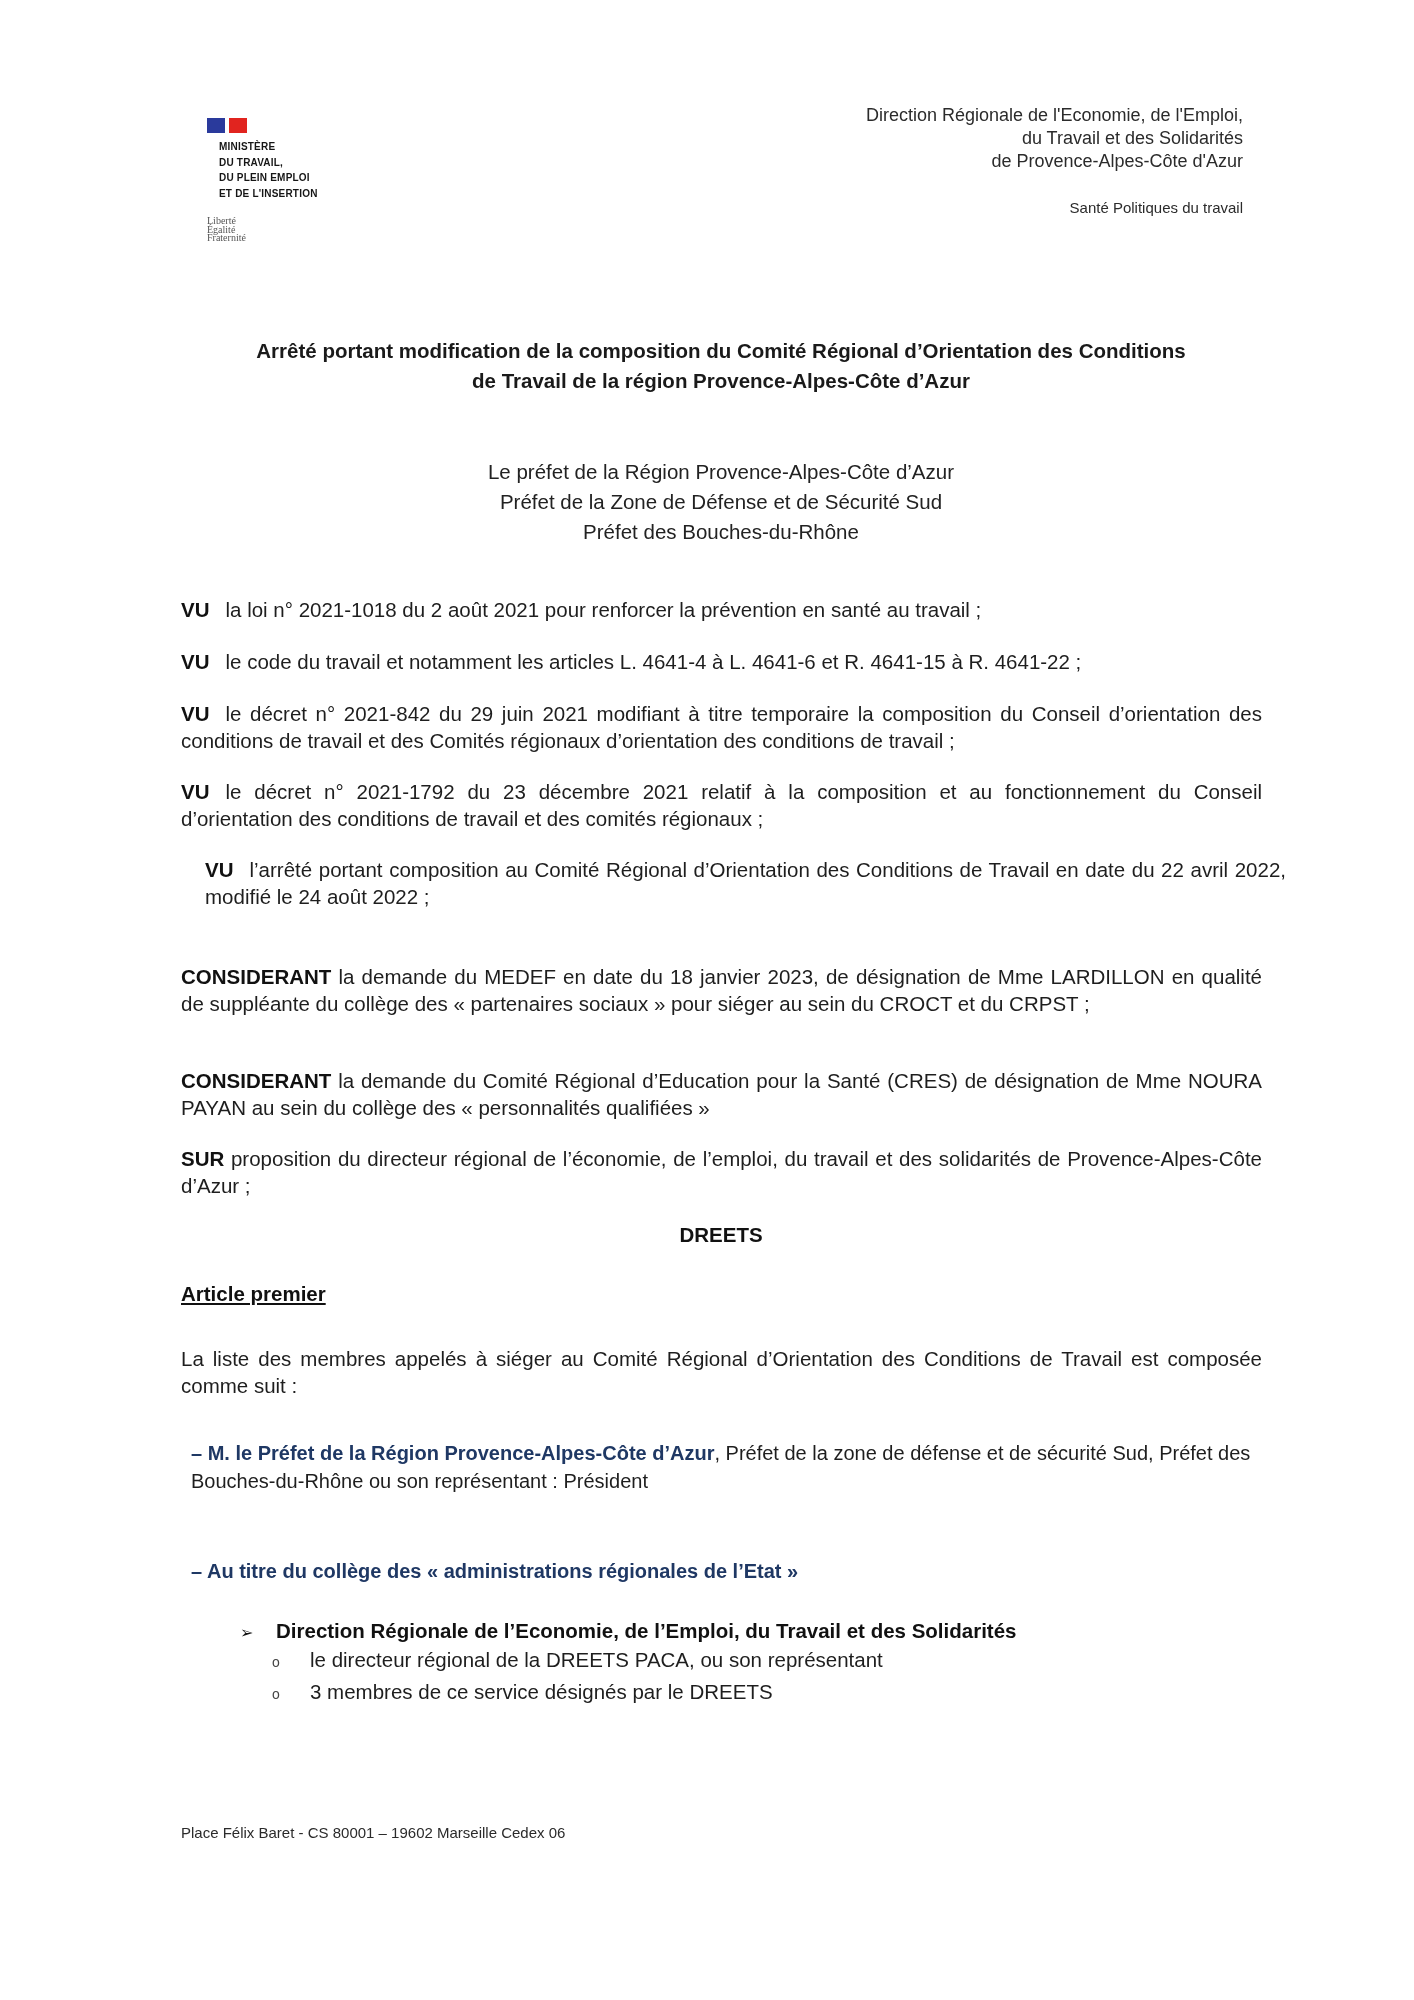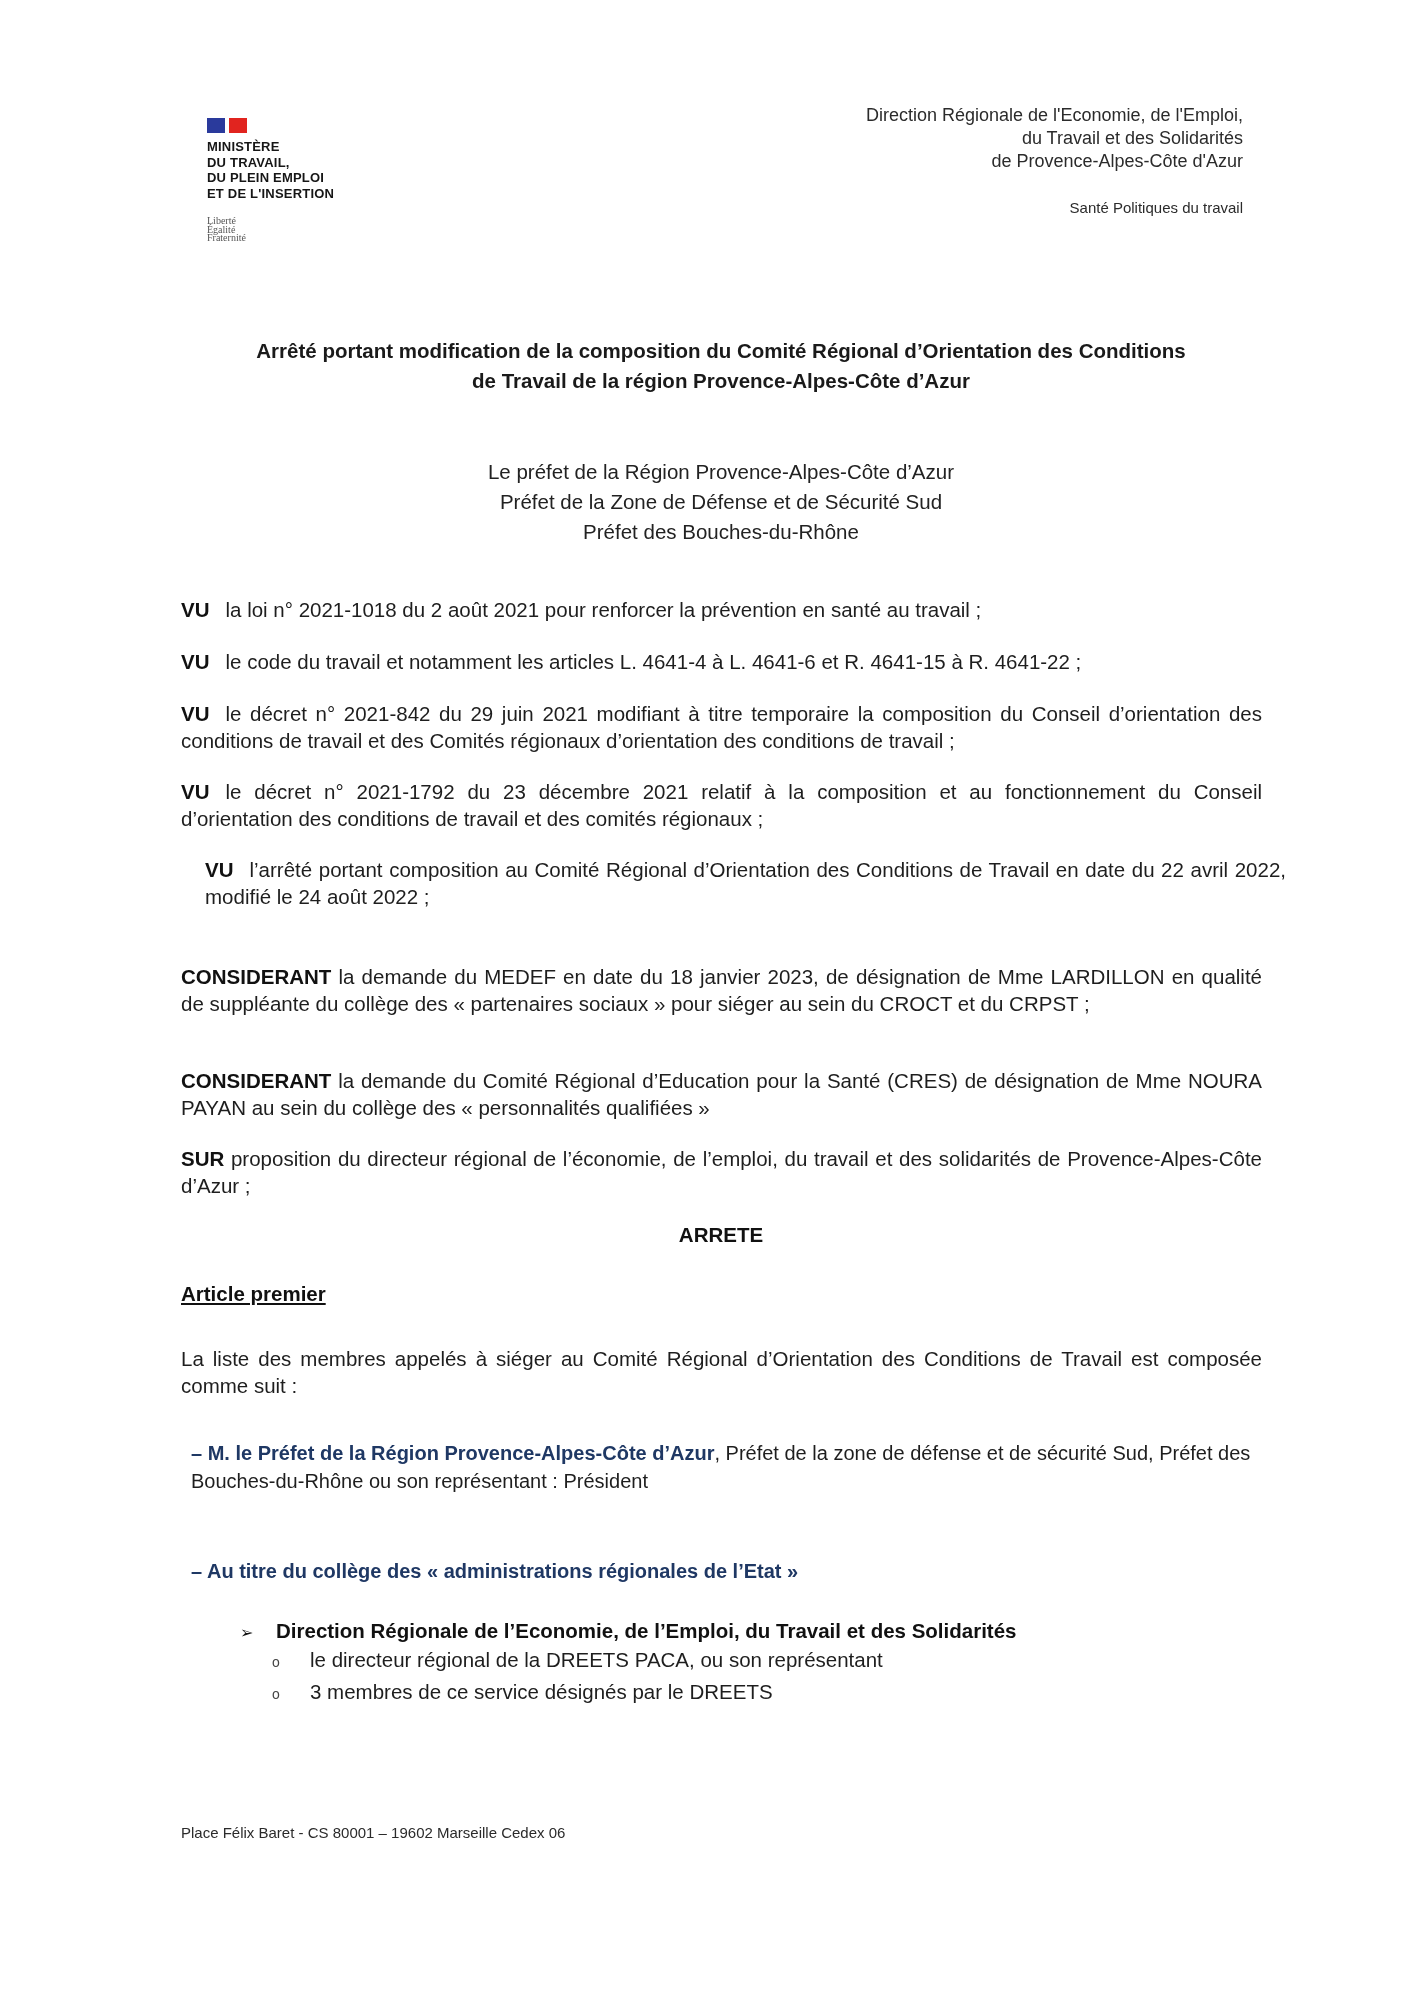--- a/index.html
+++ b/index.html
@@ -5,21 +5,21 @@
   html, body { margin: 0; padding: 0; background: #ffffff; }
   body { width: 1414px; height: 2000px; position: relative; overflow: hidden;
          font-family: "Liberation Sans", sans-serif; color: #1a1a1a; }
   .abs { position: absolute; }
 
   
   .logo { left: 207px; top: 118px; width: 170px; }
   .flag { display: flex; gap: 4px; width: 40px; height: 15px; margin-bottom: 6px; }
   .flag .blue { width: 18px; height: 15px; background: #2a3a9c; }
   .flag .red  { width: 18px; height: 15px; background: #e1241f; }
-  .logo-name { font-weight: bold; font-size: 13px; line-height: 15.5px; letter-spacing: 0.2px; color: #161616; }
+  .logo-name { font-weight: bold; font-size: 10px; line-height: 15.5px; letter-spacing: 0.2px; color: #161616; margin-left: 12px; }
   .logo-motto { font-family: "Liberation Serif", serif; font-size: 10px; line-height: 8.5px; color: #555; margin-top: 16px; }
 
   
   .hdr { right: 171px; top: 104px; text-align: right; font-size: 18px; line-height: 23px; color: #2b2b2b; }
   .pole { right: 171px; top: 199px; font-size: 15px; color: #2b2b2b; }
 
   
   .title { left: 181px; width: 1080px; top: 336px; text-align: center; font-weight: bold;
            font-size: 20.5px; line-height: 30px; color: #1a1a1a; }
 
@@ -101,21 +101,21 @@
   <b>CONSIDERANT</b> <span>la demande du MEDEF en date du 18 janvier 2023, de désignation de Mme LARDILLON en qualité de suppléante du collège des « partenaires sociaux » pour siéger au sein du CROCT et du CRPST ;</span>
 </div>
 <div class="abs para" style="top:1068px;">
   <b>CONSIDERANT</b> <span>la demande du Comité Régional d’Education pour la Santé (CRES) de désignation de Mme NOURA PAYAN au sein du collège des « personnalités qualifiées »</span>
 </div>
 
 <div class="abs para" style="top:1146px;">
   <b>SUR</b> <span>proposition du directeur régional de l’économie, de l’emploi, du travail et des solidarités de Provence-Alpes-Côte d’Azur ;</span>
 </div>
 
-<div class="abs arrete">ARRETE</div>
+<div class="abs arrete">DREETS</div>
 
 <div class="abs art">Article premier</div>
 <div class="abs para" style="top:1346px;">La liste des membres appelés à siéger au Comité Régional d’Orientation des Conditions de Travail est composée comme suit :</div>
 
 <div class="abs item" style="top:1439px;">
   <span class="blue-head">– M. le Préfet de la Région Provence-Alpes-Côte d’Azur</span><span>, Préfet de la zone de défense et de sécurité Sud, Préfet des Bouches-du-Rhône ou son représentant : Président</span>
 </div>
 
 <div class="abs item" style="top:1557px;">
   <span class="blue-head">– Au titre du collège des « administrations régionales de l’Etat »</span>

